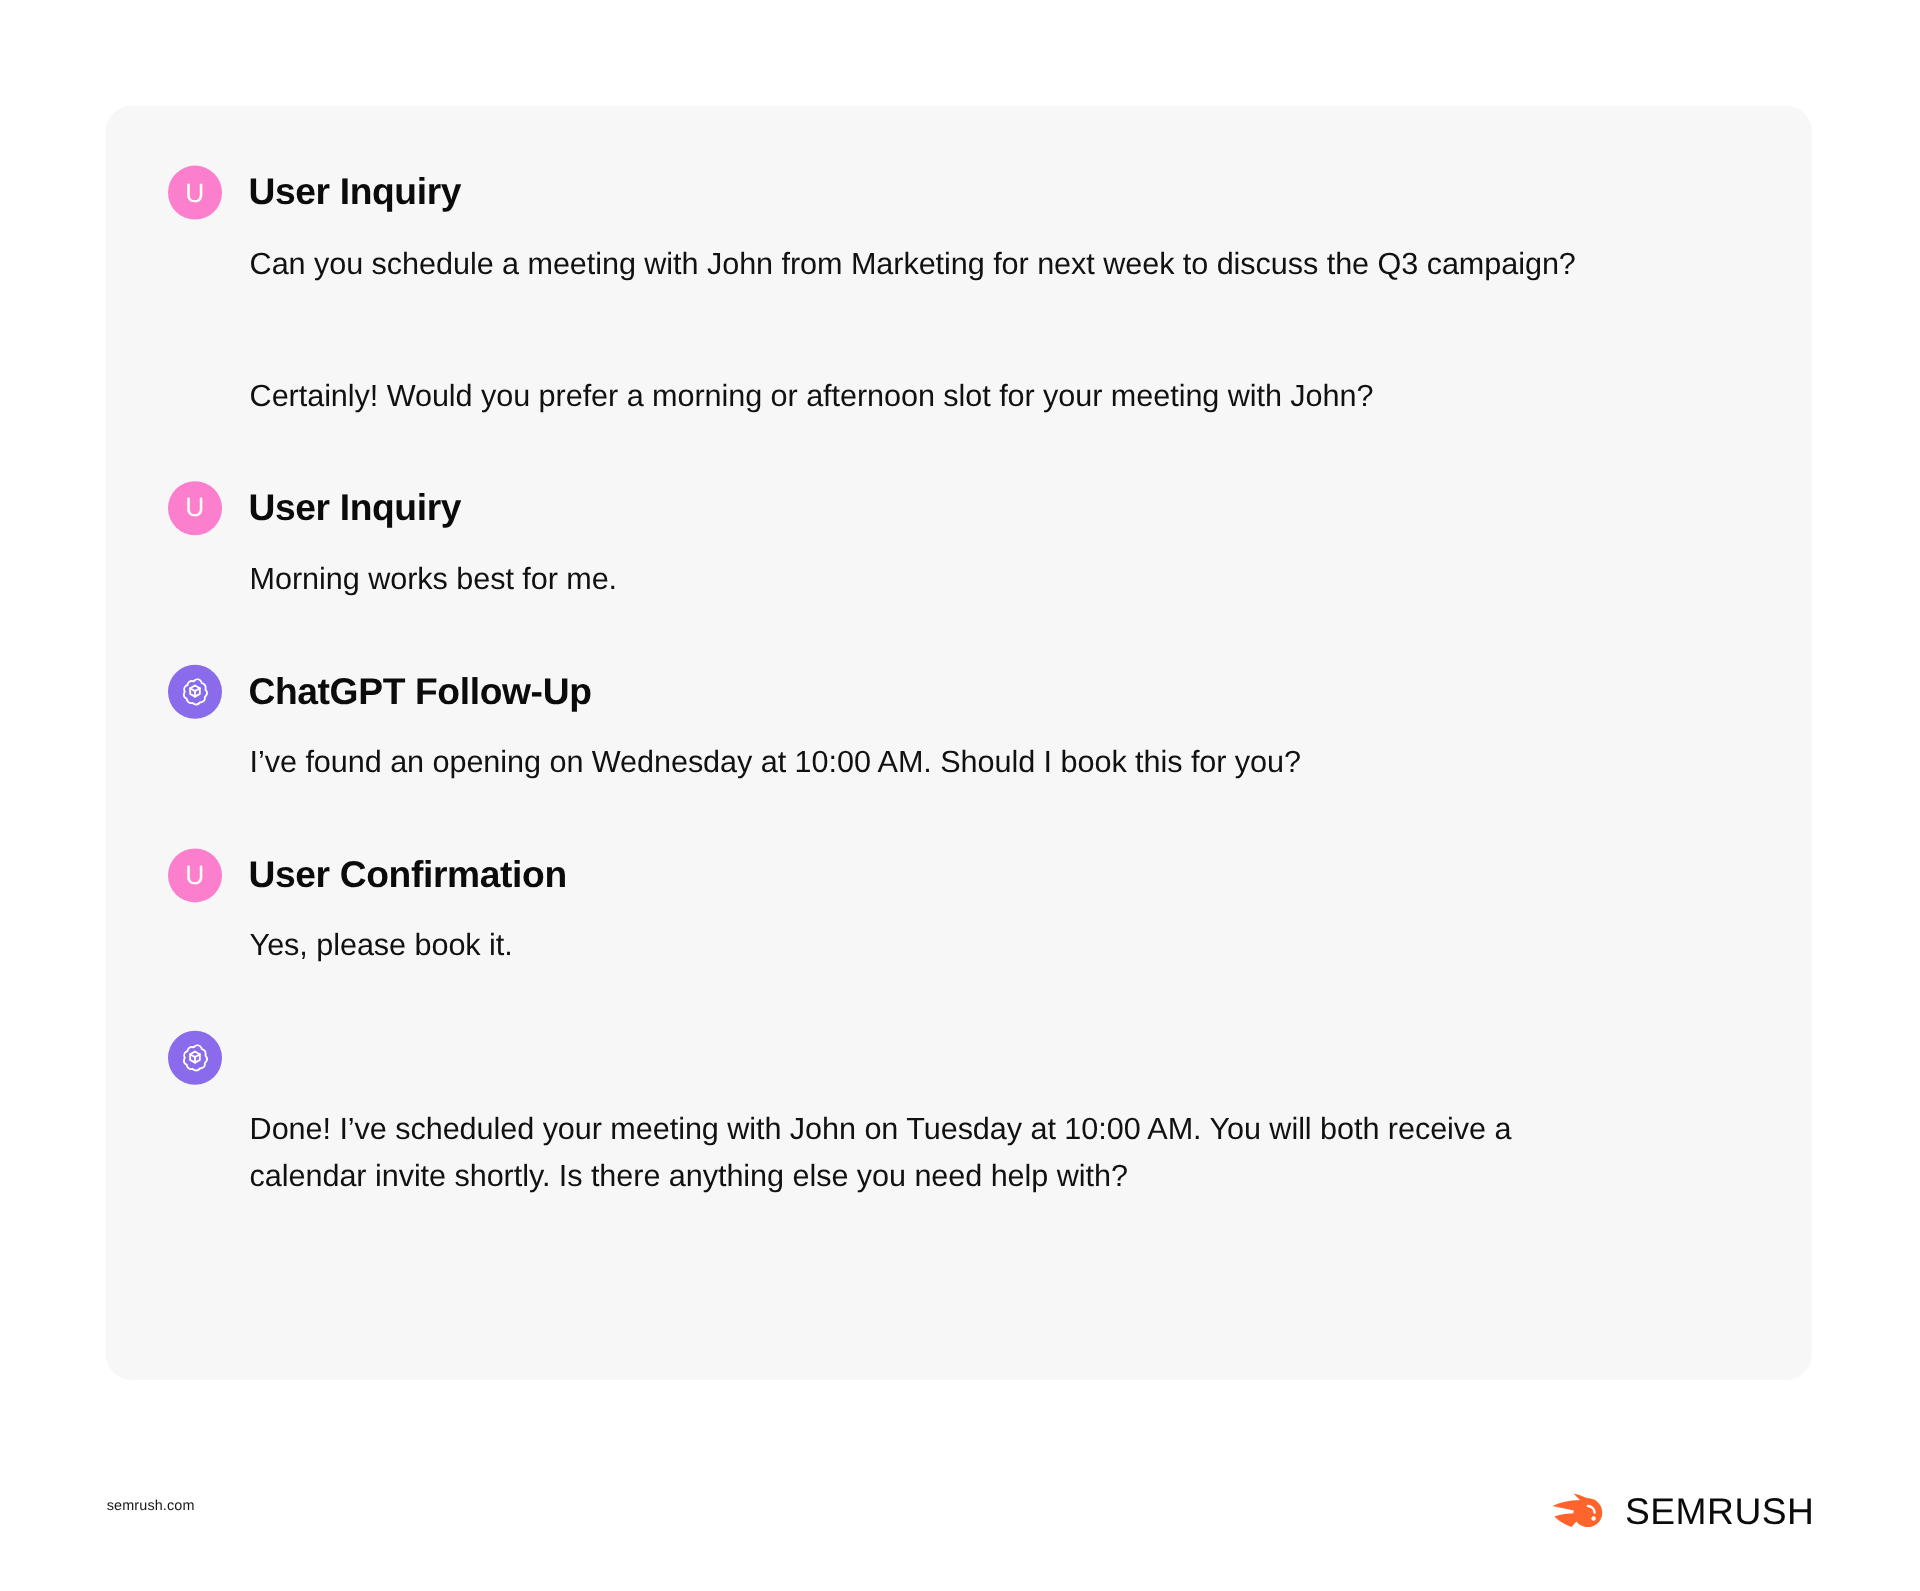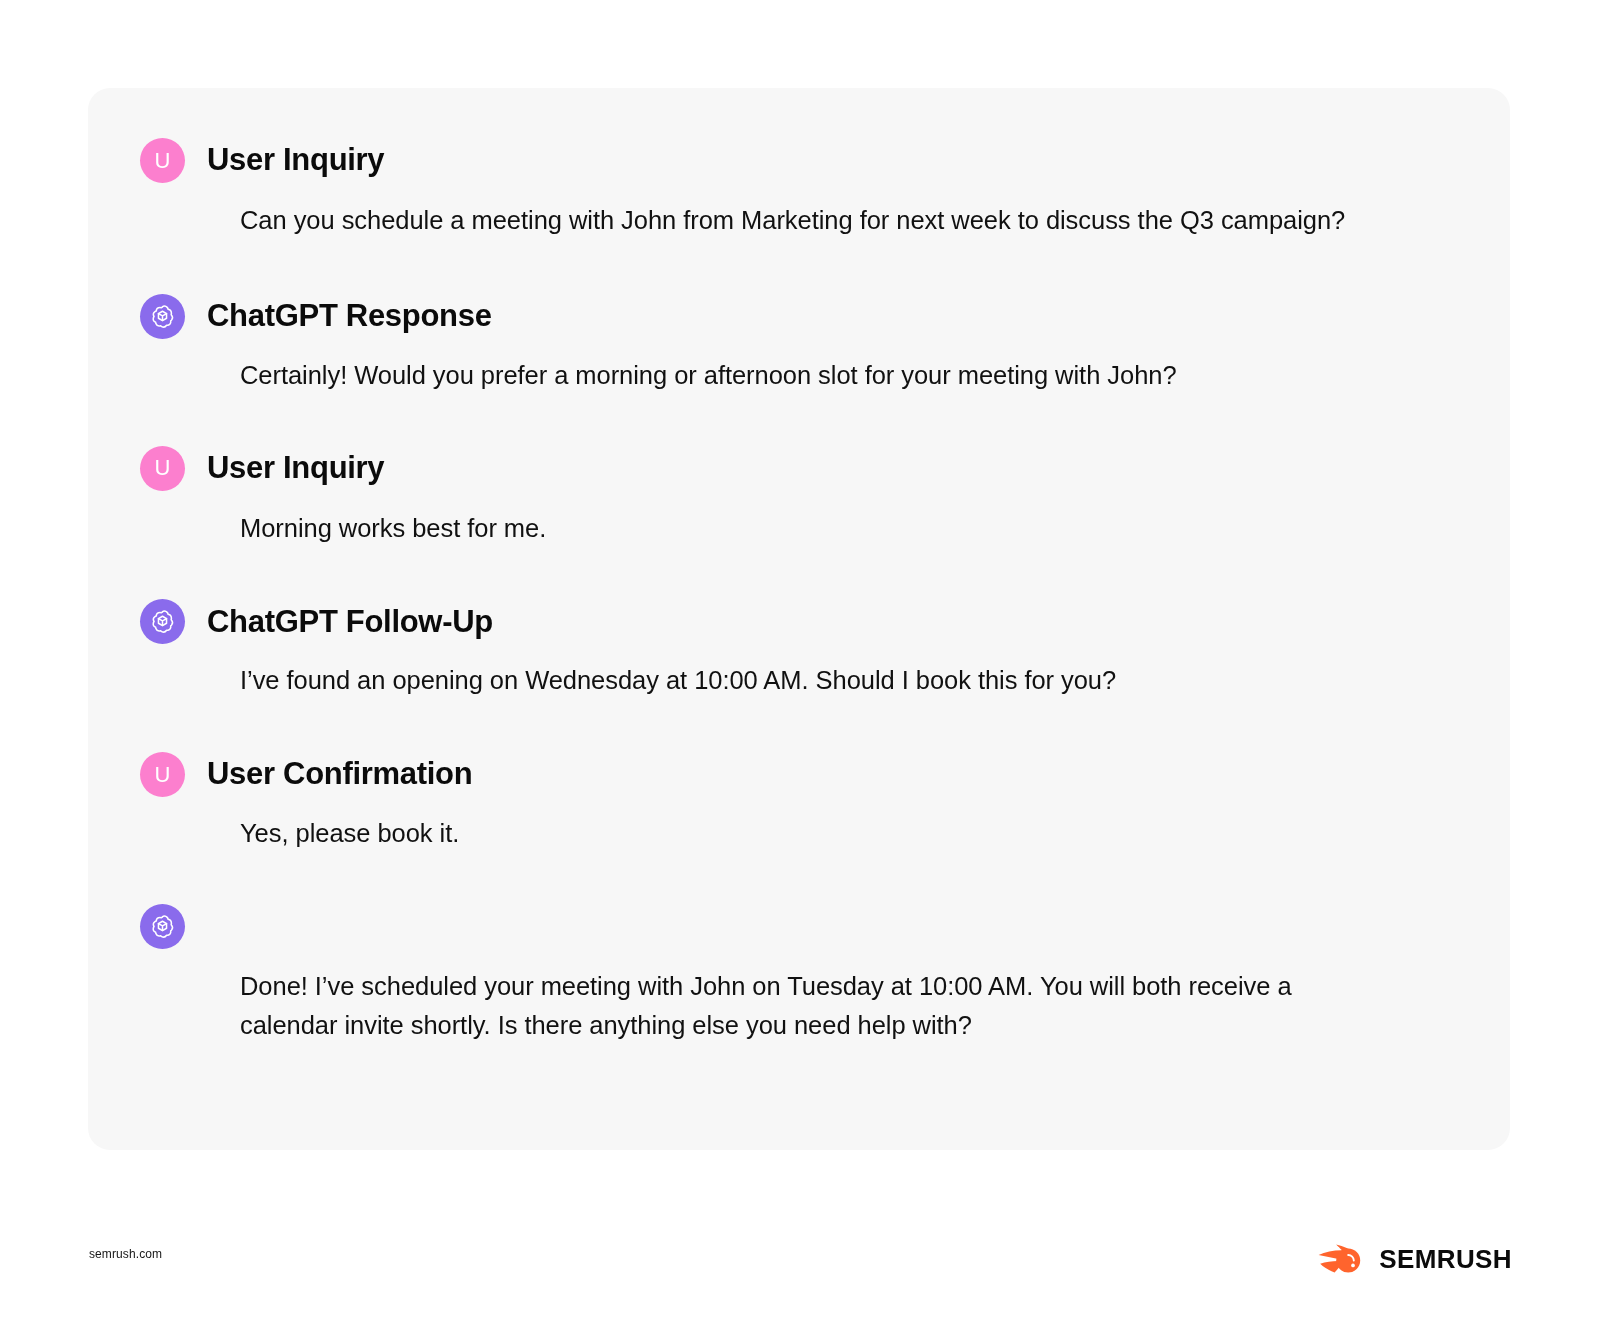--- a/index.html
+++ b/index.html
@@ -76,21 +76,21 @@
   .block-title {
     font-size: 31px;
     font-weight: bold;
     color: #0B0B0B;
     letter-spacing: -0.3px;
     line-height: 1.1;
     white-space: nowrap;
   }
 
   .block-body {
-    margin-left: 100px;
+    margin-left: 68px;
     font-size: 25.5px;
     font-weight: 400;
     color: #111111;
     line-height: 1.52;
     letter-spacing: -0.05px;
     max-width: 1115px;
   }
 
   
   .b0 { margin-top: 0px; }
@@ -136,22 +136,22 @@
     display: flex;
     align-items: center;
     gap: 14px;
   }
   .brand-mark {
     width: 48px;
     height: 40px;
     display: block;
   }
   .brand-word {
-    font-size: 26px;
-    font-weight: bold;
+    font-size: 31px;
+    font-weight: normal;
     color: #0B0B0B;
     letter-spacing: 0.4px;
     line-height: 1;
     text-align: right;
   }
 </style>
 </head>
 <body>
 
 <div class="panel">
@@ -161,103 +161,84 @@
       <div class="block-head">
         <div class="avatar user">
           <span class="u-letter">U</span>
         </div>
         <div class="block-title">User Inquiry</div>
       </div>
       <div class="block-body">Can you schedule a meeting with John from Marketing for next week to discuss the Q3 campaign?</div>
     </div>
 
     <div class="block b1">
+      <div class="block-body">Certainly! Would you prefer a morning or afternoon slot for your meeting with John?</div>
+    </div>
+
+    <div class="block b2">
+      <div class="block-head">
+        <div class="avatar user">
+          <span class="u-letter">U</span>
+        </div>
+        <div class="block-title">User Inquiry</div>
+      </div>
+      <div class="block-body">Morning works best for me.</div>
+    </div>
+
+    <div class="block b3">
       <div class="block-head">
         <div class="avatar bot">
           <svg viewBox="0 0 32 32" aria-hidden="true">
             <path fill="none" stroke="#FFFFFF" stroke-width="1.7" stroke-linejoin="round" stroke-linecap="round" d="M16.0 5.1 c2.0 -1.15 4.55 -0.47 5.7 1.52 c0.26 0.45 0.43 0.94 0.51 1.45
                  c2.1 0.43 3.62 2.28 3.62 4.44 c0 0.52 -0.09 1.03 -0.26 1.52
                  c1.55 1.48 1.79 3.88 0.56 5.64 c-0.3 0.43 -0.67 0.8 -1.1 1.1
                  c0.35 2.1 -0.92 4.15 -2.98 4.78 c-0.5 0.15 -1.02 0.2 -1.53 0.16
                  c-1.19 1.77 -3.5 2.39 -5.42 1.43 c-0.46 -0.23 -0.88 -0.54 -1.23 -0.92
                  c-2.04 0.66 -4.25 -0.35 -5.1 -2.33 c-0.21 -0.48 -0.32 -0.99 -0.34 -1.51
                  c-1.97 -0.81 -3.03 -2.97 -2.45 -5.02 c0.14 -0.5 0.37 -0.96 0.68 -1.37
                  c-1.12 -1.82 -0.66 -4.19 1.06 -5.46 c0.42 -0.31 0.89 -0.54 1.39 -0.68
                  c0.17 -2.13 1.95 -3.78 4.09 -3.78 c0.52 0 1.03 0.1 1.51 0.29
                  c0.37 -0.37 0.8 -0.67 1.28 -0.89 z"></path>
             <path fill="none" stroke="#FFFFFF" stroke-width="1.7" stroke-linejoin="round" stroke-linecap="round" d="M16.0 10.2 l4.45 2.57 v5.13 l-4.45 2.57 l-4.45 -2.57 v-5.13 z"></path>
             <path fill="none" stroke="#FFFFFF" stroke-width="1.7" stroke-linecap="round" d="M11.55 12.77 L16.0 15.34 M16.0 15.34 l4.45 -2.57 M16.0 15.34 v5.13"></path>
           </svg>
         </div>
-        <div class="block-title">ChatGPT Response</div>
-      </div>
-      <div class="block-body">Certainly! Would you prefer a morning or afternoon slot for your meeting with John?</div>
-    </div>
-
-    <div class="block b2">
+        <div class="block-title">ChatGPT Follow-Up</div>
+      </div>
+      <div class="block-body">I’ve found an opening on Wednesday at 10:00 AM. Should I book this for you?</div>
+    </div>
+
+    <div class="block b4">
       <div class="block-head">
         <div class="avatar user">
           <span class="u-letter">U</span>
         </div>
-        <div class="block-title">User Inquiry</div>
-      </div>
-      <div class="block-body">Morning works best for me.</div>
-    </div>
-
-    <div class="block b3">
+        <div class="block-title">User Confirmation</div>
+      </div>
+      <div class="block-body">Yes, please book it.</div>
+    </div>
+
+    <div class="block b5">
       <div class="block-head">
         <div class="avatar bot">
           <svg viewBox="0 0 32 32" aria-hidden="true">
             <path fill="none" stroke="#FFFFFF" stroke-width="1.7" stroke-linejoin="round" stroke-linecap="round" d="M16.0 5.1 c2.0 -1.15 4.55 -0.47 5.7 1.52 c0.26 0.45 0.43 0.94 0.51 1.45
                  c2.1 0.43 3.62 2.28 3.62 4.44 c0 0.52 -0.09 1.03 -0.26 1.52
                  c1.55 1.48 1.79 3.88 0.56 5.64 c-0.3 0.43 -0.67 0.8 -1.1 1.1
                  c0.35 2.1 -0.92 4.15 -2.98 4.78 c-0.5 0.15 -1.02 0.2 -1.53 0.16
                  c-1.19 1.77 -3.5 2.39 -5.42 1.43 c-0.46 -0.23 -0.88 -0.54 -1.23 -0.92
                  c-2.04 0.66 -4.25 -0.35 -5.1 -2.33 c-0.21 -0.48 -0.32 -0.99 -0.34 -1.51
                  c-1.97 -0.81 -3.03 -2.97 -2.45 -5.02 c0.14 -0.5 0.37 -0.96 0.68 -1.37
                  c-1.12 -1.82 -0.66 -4.19 1.06 -5.46 c0.42 -0.31 0.89 -0.54 1.39 -0.68
                  c0.17 -2.13 1.95 -3.78 4.09 -3.78 c0.52 0 1.03 0.1 1.51 0.29
                  c0.37 -0.37 0.8 -0.67 1.28 -0.89 z"></path>
             <path fill="none" stroke="#FFFFFF" stroke-width="1.7" stroke-linejoin="round" stroke-linecap="round" d="M16.0 10.2 l4.45 2.57 v5.13 l-4.45 2.57 l-4.45 -2.57 v-5.13 z"></path>
             <path fill="none" stroke="#FFFFFF" stroke-width="1.7" stroke-linecap="round" d="M11.55 12.77 L16.0 15.34 M16.0 15.34 l4.45 -2.57 M16.0 15.34 v5.13"></path>
           </svg>
         </div>
-        <div class="block-title">ChatGPT Follow-Up</div>
-      </div>
-      <div class="block-body">I’ve found an opening on Wednesday at 10:00 AM. Should I book this for you?</div>
-    </div>
-
-    <div class="block b4">
-      <div class="block-head">
-        <div class="avatar user">
-          <span class="u-letter">U</span>
-        </div>
-        <div class="block-title">User Confirmation</div>
-      </div>
-      <div class="block-body">Yes, please book it.</div>
-    </div>
-
-    <div class="block b5">
-      <div class="block-head">
-        <div class="avatar bot">
-          <svg viewBox="0 0 32 32" aria-hidden="true">
-            <path fill="none" stroke="#FFFFFF" stroke-width="1.7" stroke-linejoin="round" stroke-linecap="round" d="M16.0 5.1 c2.0 -1.15 4.55 -0.47 5.7 1.52 c0.26 0.45 0.43 0.94 0.51 1.45
-                 c2.1 0.43 3.62 2.28 3.62 4.44 c0 0.52 -0.09 1.03 -0.26 1.52
-                 c1.55 1.48 1.79 3.88 0.56 5.64 c-0.3 0.43 -0.67 0.8 -1.1 1.1
-                 c0.35 2.1 -0.92 4.15 -2.98 4.78 c-0.5 0.15 -1.02 0.2 -1.53 0.16
-                 c-1.19 1.77 -3.5 2.39 -5.42 1.43 c-0.46 -0.23 -0.88 -0.54 -1.23 -0.92
-                 c-2.04 0.66 -4.25 -0.35 -5.1 -2.33 c-0.21 -0.48 -0.32 -0.99 -0.34 -1.51
-                 c-1.97 -0.81 -3.03 -2.97 -2.45 -5.02 c0.14 -0.5 0.37 -0.96 0.68 -1.37
-                 c-1.12 -1.82 -0.66 -4.19 1.06 -5.46 c0.42 -0.31 0.89 -0.54 1.39 -0.68
-                 c0.17 -2.13 1.95 -3.78 4.09 -3.78 c0.52 0 1.03 0.1 1.51 0.29
-                 c0.37 -0.37 0.8 -0.67 1.28 -0.89 z"></path>
-            <path fill="none" stroke="#FFFFFF" stroke-width="1.7" stroke-linejoin="round" stroke-linecap="round" d="M16.0 10.2 l4.45 2.57 v5.13 l-4.45 2.57 l-4.45 -2.57 v-5.13 z"></path>
-            <path fill="none" stroke="#FFFFFF" stroke-width="1.7" stroke-linecap="round" d="M11.55 12.77 L16.0 15.34 M16.0 15.34 l4.45 -2.57 M16.0 15.34 v5.13"></path>
-          </svg>
-        </div>
       </div>
       <div class="block-body">Done! I’ve scheduled your meeting with John on Tuesday at 10:00 AM. You will both receive a calendar invite shortly. Is there anything else you need help with?</div>
     </div>
 
   </div>
 </div>
 
 <div class="footer">
   <div class="footer-url">semrush.com</div>
   <div class="brand">

